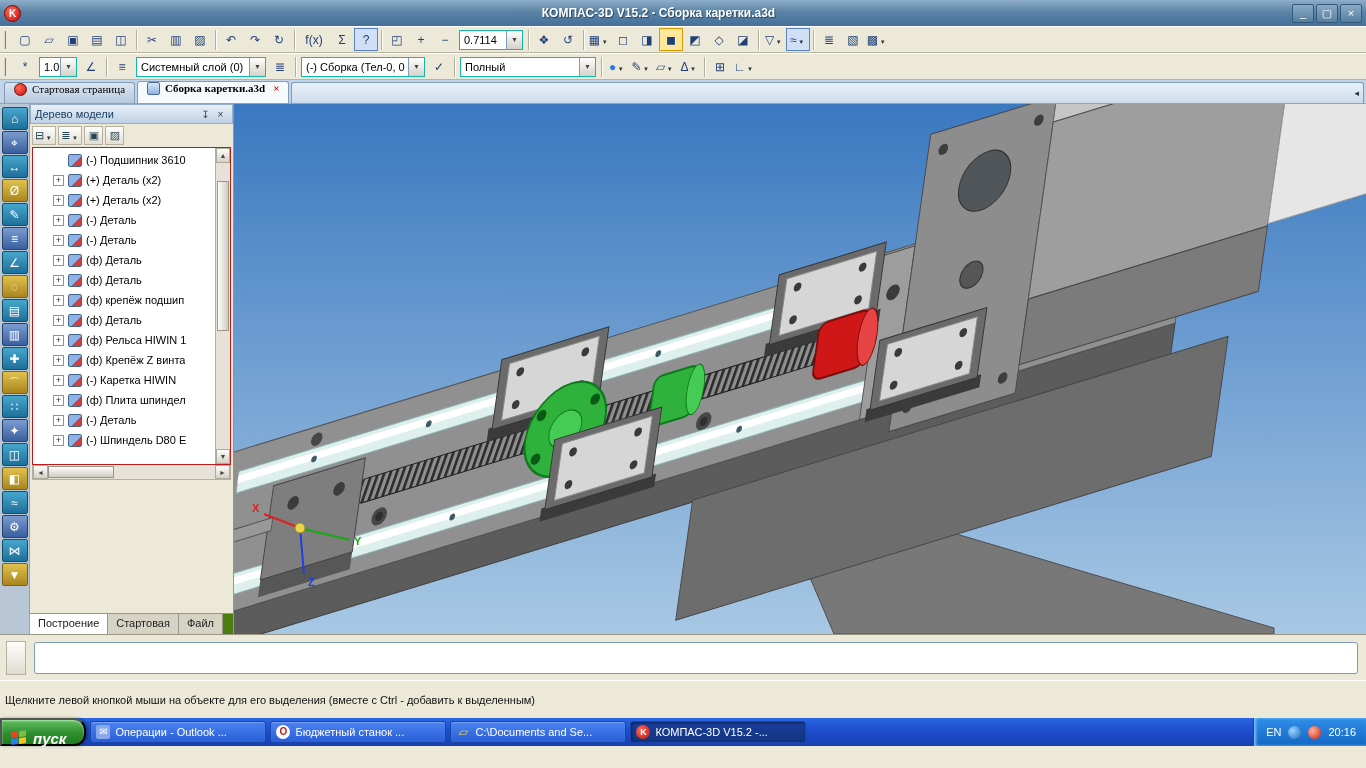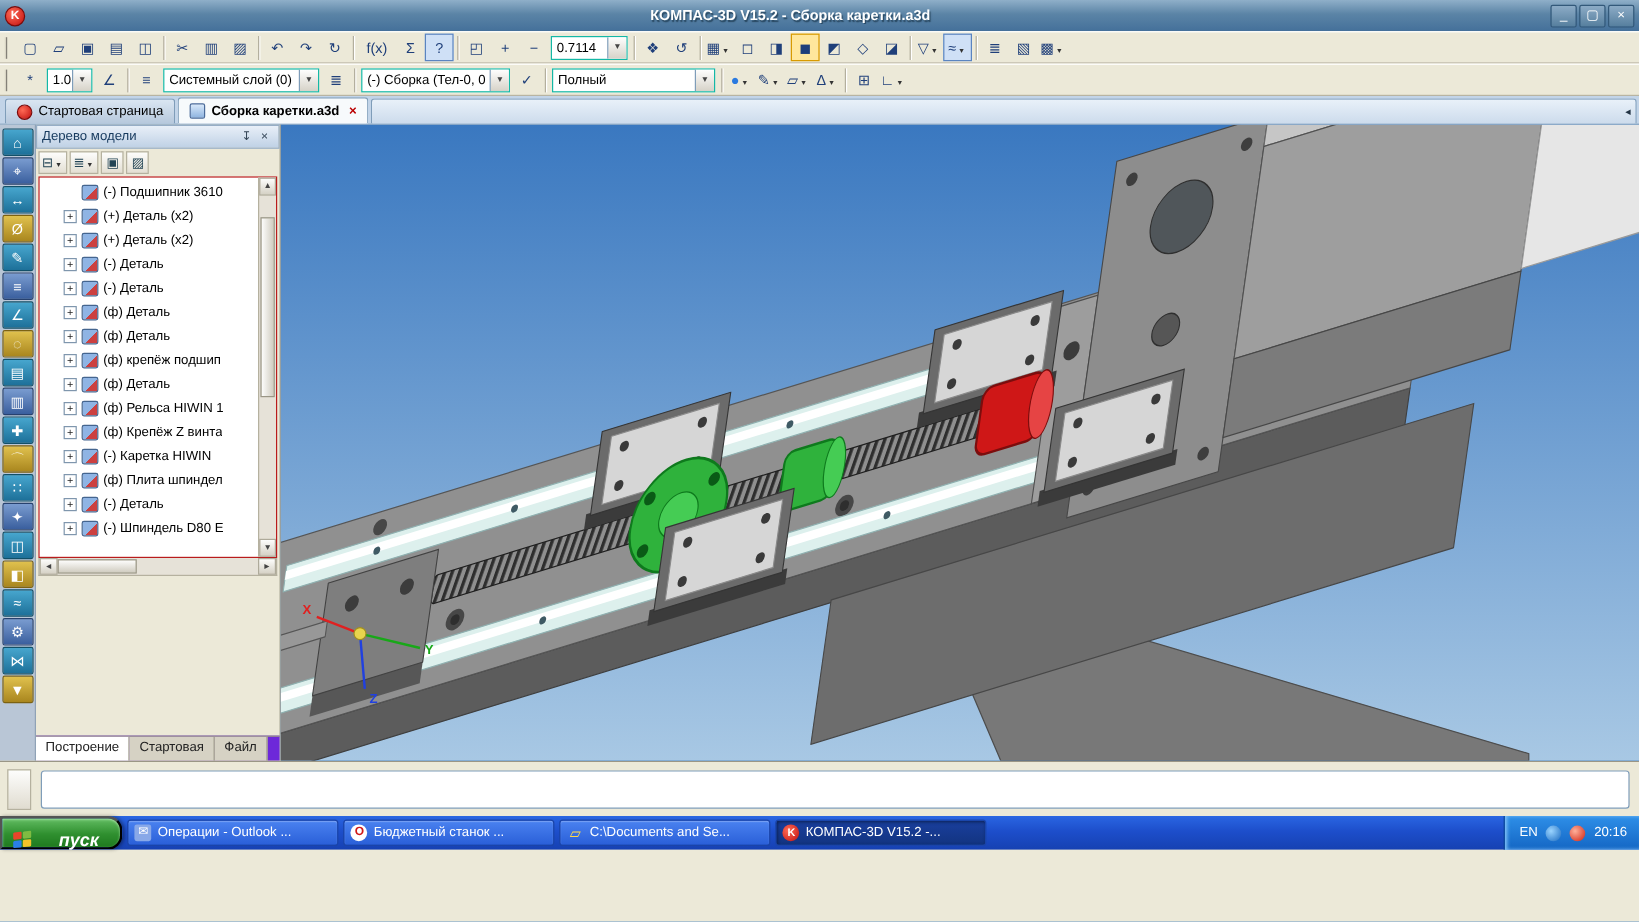--- a/index.html
+++ b/index.html
@@ -29,21 +29,21 @@
   .tb-sep { width:1px; height:20px; background:#b3af9e; box-shadow:1px 0 0 #fff; margin:0 3px; flex:none; }
   .tb-caret { width:9px; text-align:center; flex:none; }
   .tb-caret::after { content:"▼"; font-size:6px; color:#333; }
   .tb-combo { height:20px; background:#fff; border:1px solid #14b8a6; display:flex; align-items:center; margin:0 2px; flex:none; overflow:hidden; }
   .tb-combo .val { padding:0 4px; flex:1; font-size:11px; white-space:nowrap; overflow:hidden; }
   .tb-combo .caret { width:16px; align-self:stretch; background:linear-gradient(#fefefe,#d6d2c8); border-left:1px solid #7f9db9; display:flex; align-items:center; justify-content:center; flex:none; }
   .tb-combo .caret::after { content:"▼"; font-size:7px; color:#444; }
 
   
   .tabbar { height:24px; background:#c2d4e8; display:flex; align-items:flex-end; padding:2px 2px 0 4px; border-bottom:1px solid #8aa5c0; flex:none; }
-  .tab { height:21px; display:flex; align-items:center; gap:5px; padding:0 9px; font-size:11px; border:1px solid #7f9db9; border-bottom:none; border-radius:3px 3px 0 0; margin-right:2px; background:linear-gradient(#dae6f2,#b6c8dc); flex:none; }
+  .tab { height:21px; display:flex; align-items:flex-start; gap:5px; padding:0 9px; font-size:11px; border:1px solid #7f9db9; border-bottom:none; border-radius:3px 3px 0 0; margin-right:2px; background:linear-gradient(#dae6f2,#b6c8dc); flex:none;font-family:Liberation Serif, serif; }
   .tab.active { background:#f7fafc; height:22px; font-weight:bold; }
   .tab-ico { width:13px; height:13px; border-radius:2px; flex:none; display:flex; align-items:center; justify-content:center; }
   .ico-kompas { border-radius:50%; background:radial-gradient(circle at 35% 35%, #ff6a55, #bf0f0f); border:1px solid #7a0a0a; }
   .ico-doc { background:linear-gradient(#d8e8fa,#8fb4e0); border:1px solid #4a6a9a; }
   .tab-close { color:#b00; font-weight:bold; font-size:11px; margin-left:3px; }
   .tabbar-rest { flex:1; height:21px; border:1px solid #7f9db9; border-bottom:none; border-radius:3px 3px 0 0; background:linear-gradient(#e9f1f9,#ccdbec); display:flex; align-items:center; justify-content:flex-end; padding-right:4px; }
   .tab-scroll { font-size:9px; color:#234; }
 
   
   .main { height:530px; display:flex; flex:none; }
@@ -68,37 +68,37 @@
   .tlbl { overflow:hidden; text-overflow:ellipsis; }
   .vscroll { position:absolute; top:0; right:0; bottom:0; width:15px; background:#e6e2d8; border-left:1px solid #b5b19f; display:flex; flex-direction:column; }
   .sarrow { height:15px; background:linear-gradient(#fdfdfc,#d5d1c5); border:1px solid #aeaa9a; font-size:7px; color:#444; display:flex; align-items:center; justify-content:center; flex:none; }
   .vtrack { flex:1; position:relative; }
   .vthumb { position:absolute; top:18px; left:1px; right:1px; height:150px; background:linear-gradient(90deg,#fdfdfc,#d0ccc0); border:1px solid #9a9686; }
   .hscroll { height:15px; margin:0 2px; background:#e6e2d8; border:1px solid #b5b19f; border-top:none; display:flex; flex:none; }
   .hscroll .sarrow { width:15px; height:100%; }
   .hthumb { width:66px; margin:1px 0; background:linear-gradient(#fdfdfc,#d0ccc0); border:1px solid #9a9686; }
   .hrest { flex:1; }
   .tp-filler { flex:1; }
-  .tp-tabs { height:21px; display:flex; border-top:1px solid #9a9686; background:#6d28d9; flex:none; }
+  .tp-tabs { height:21px; display:flex; border-top:1px solid #9a9686; background:#4d7c0f; flex:none; }
   .tp-tab { padding:3px 8px 0; border-right:1px solid #9a9686; background:#d6d2c4; color:#222; }
   .tp-tab.active { background:#fff; }
 
   
   .viewport { flex:1; position:relative; overflow:hidden; background:#4a86c8; }
   .viewport svg { position:absolute; inset:0; width:100%; height:100%; display:block; }
 
   
   .message-panel { height:46px; background:#ece9d8; border-top:1px solid #9a9686; display:flex; align-items:center; padding:0 8px 0 6px; flex:none; }
   .mp-side { width:20px; height:34px; border:1px solid #b5b19f; background:linear-gradient(#fdfdfc,#e0dcd0); margin-right:8px; flex:none; }
   .mp-box { flex:1; height:32px; background:#fff; border:1px solid #7f9db9; border-radius:3px; }
   .statusbar { height:38px; background:#ece9d8; border-top:1px solid #fff; display:flex; align-items:center; padding-left:5px; flex:none; color:#111; }
 
   
   .taskbar { height:28px; background:linear-gradient(#2a66e2,#1d4ecb 45%,#1641b2); display:flex; align-items:center; flex:none; }
-  .start-btn { height:28px; padding:12px 18px 0 9px; background:linear-gradient(#62bd62,#2f8f2f 55%,#1f7a1f); border-radius:0 12px 12px 0; display:flex; align-items:center; gap:22px; color:#fff; font-weight:bold; font-style:italic; font-size:15px; box-shadow:inset 0 1px 2px #aee8ae, 2px 0 3px rgba(0,0,0,.35); flex:none; }
+  .start-btn { height:28px; padding:12px 18px 0 9px; background:linear-gradient(#62bd62,#2f8f2f 55%,#1f7a1f); border-radius:0 12px 12px 0; display:flex; align-items:center; gap:6px; color:#fff; font-weight:bold; font-style:italic; font-size:15px; box-shadow:inset 0 1px 2px #aee8ae, 2px 0 3px rgba(0,0,0,.35); flex:none; }
   .flag { width:16px; height:15px; display:grid; grid-template-columns:7px 7px; grid-template-rows:6px 6px; gap:1px; transform:skewY(-6deg); }
   .flag i { border-radius:1px; }
   .flag i:nth-child(1){background:#e8442a;} .flag i:nth-child(2){background:#7fbb42;}
   .flag i:nth-child(3){background:#2a7fe8;} .flag i:nth-child(4){background:#f4c22a;}
   .task { width:176px; height:22px; margin-left:4px; background:linear-gradient(#4a82f0,#2a5fd8); border:1px solid #1a44a8; border-radius:3px; display:flex; align-items:center; gap:5px; padding:0 5px; color:#fff; font-size:11px; box-shadow:inset 0 1px 1px #7aa2f4; flex:none; overflow:hidden; }
   .task.active { background:linear-gradient(#1a3f9e,#123480); box-shadow:inset 1px 1px 3px #0a2050; }
   .ticon { width:14px; height:14px; flex:none; display:flex; align-items:center; justify-content:center; font-size:10px; line-height:1; border-radius:2px; }
   .ti0 { color:#fff; background:#88a8e8; }
   .ti1 { color:#d01818; background:#fff; border-radius:50%; font-weight:bold; font-size:10px; }
   .ti2 { color:#ffd84a; font-size:12px; }
@@ -655,20 +655,23 @@
         </g>
       </svg>
     </div>
   </div>
 
   <div class="message-panel">
     <div class="mp-side"></div>
     <div class="mp-box"></div>
   </div>
 
+  <div class="statusbar">
+    <span>Щелкните левой кнопкой мыши на объекте для его выделения (вместе с Ctrl - добавить к выделенным)</span>
+  </div>
 
   <div class="taskbar">
     <button class="start-btn">
       <span class="flag">
           <i></i>
           <i></i>
           <i></i>
           <i></i>
         </span>
       <span>пуск</span>

